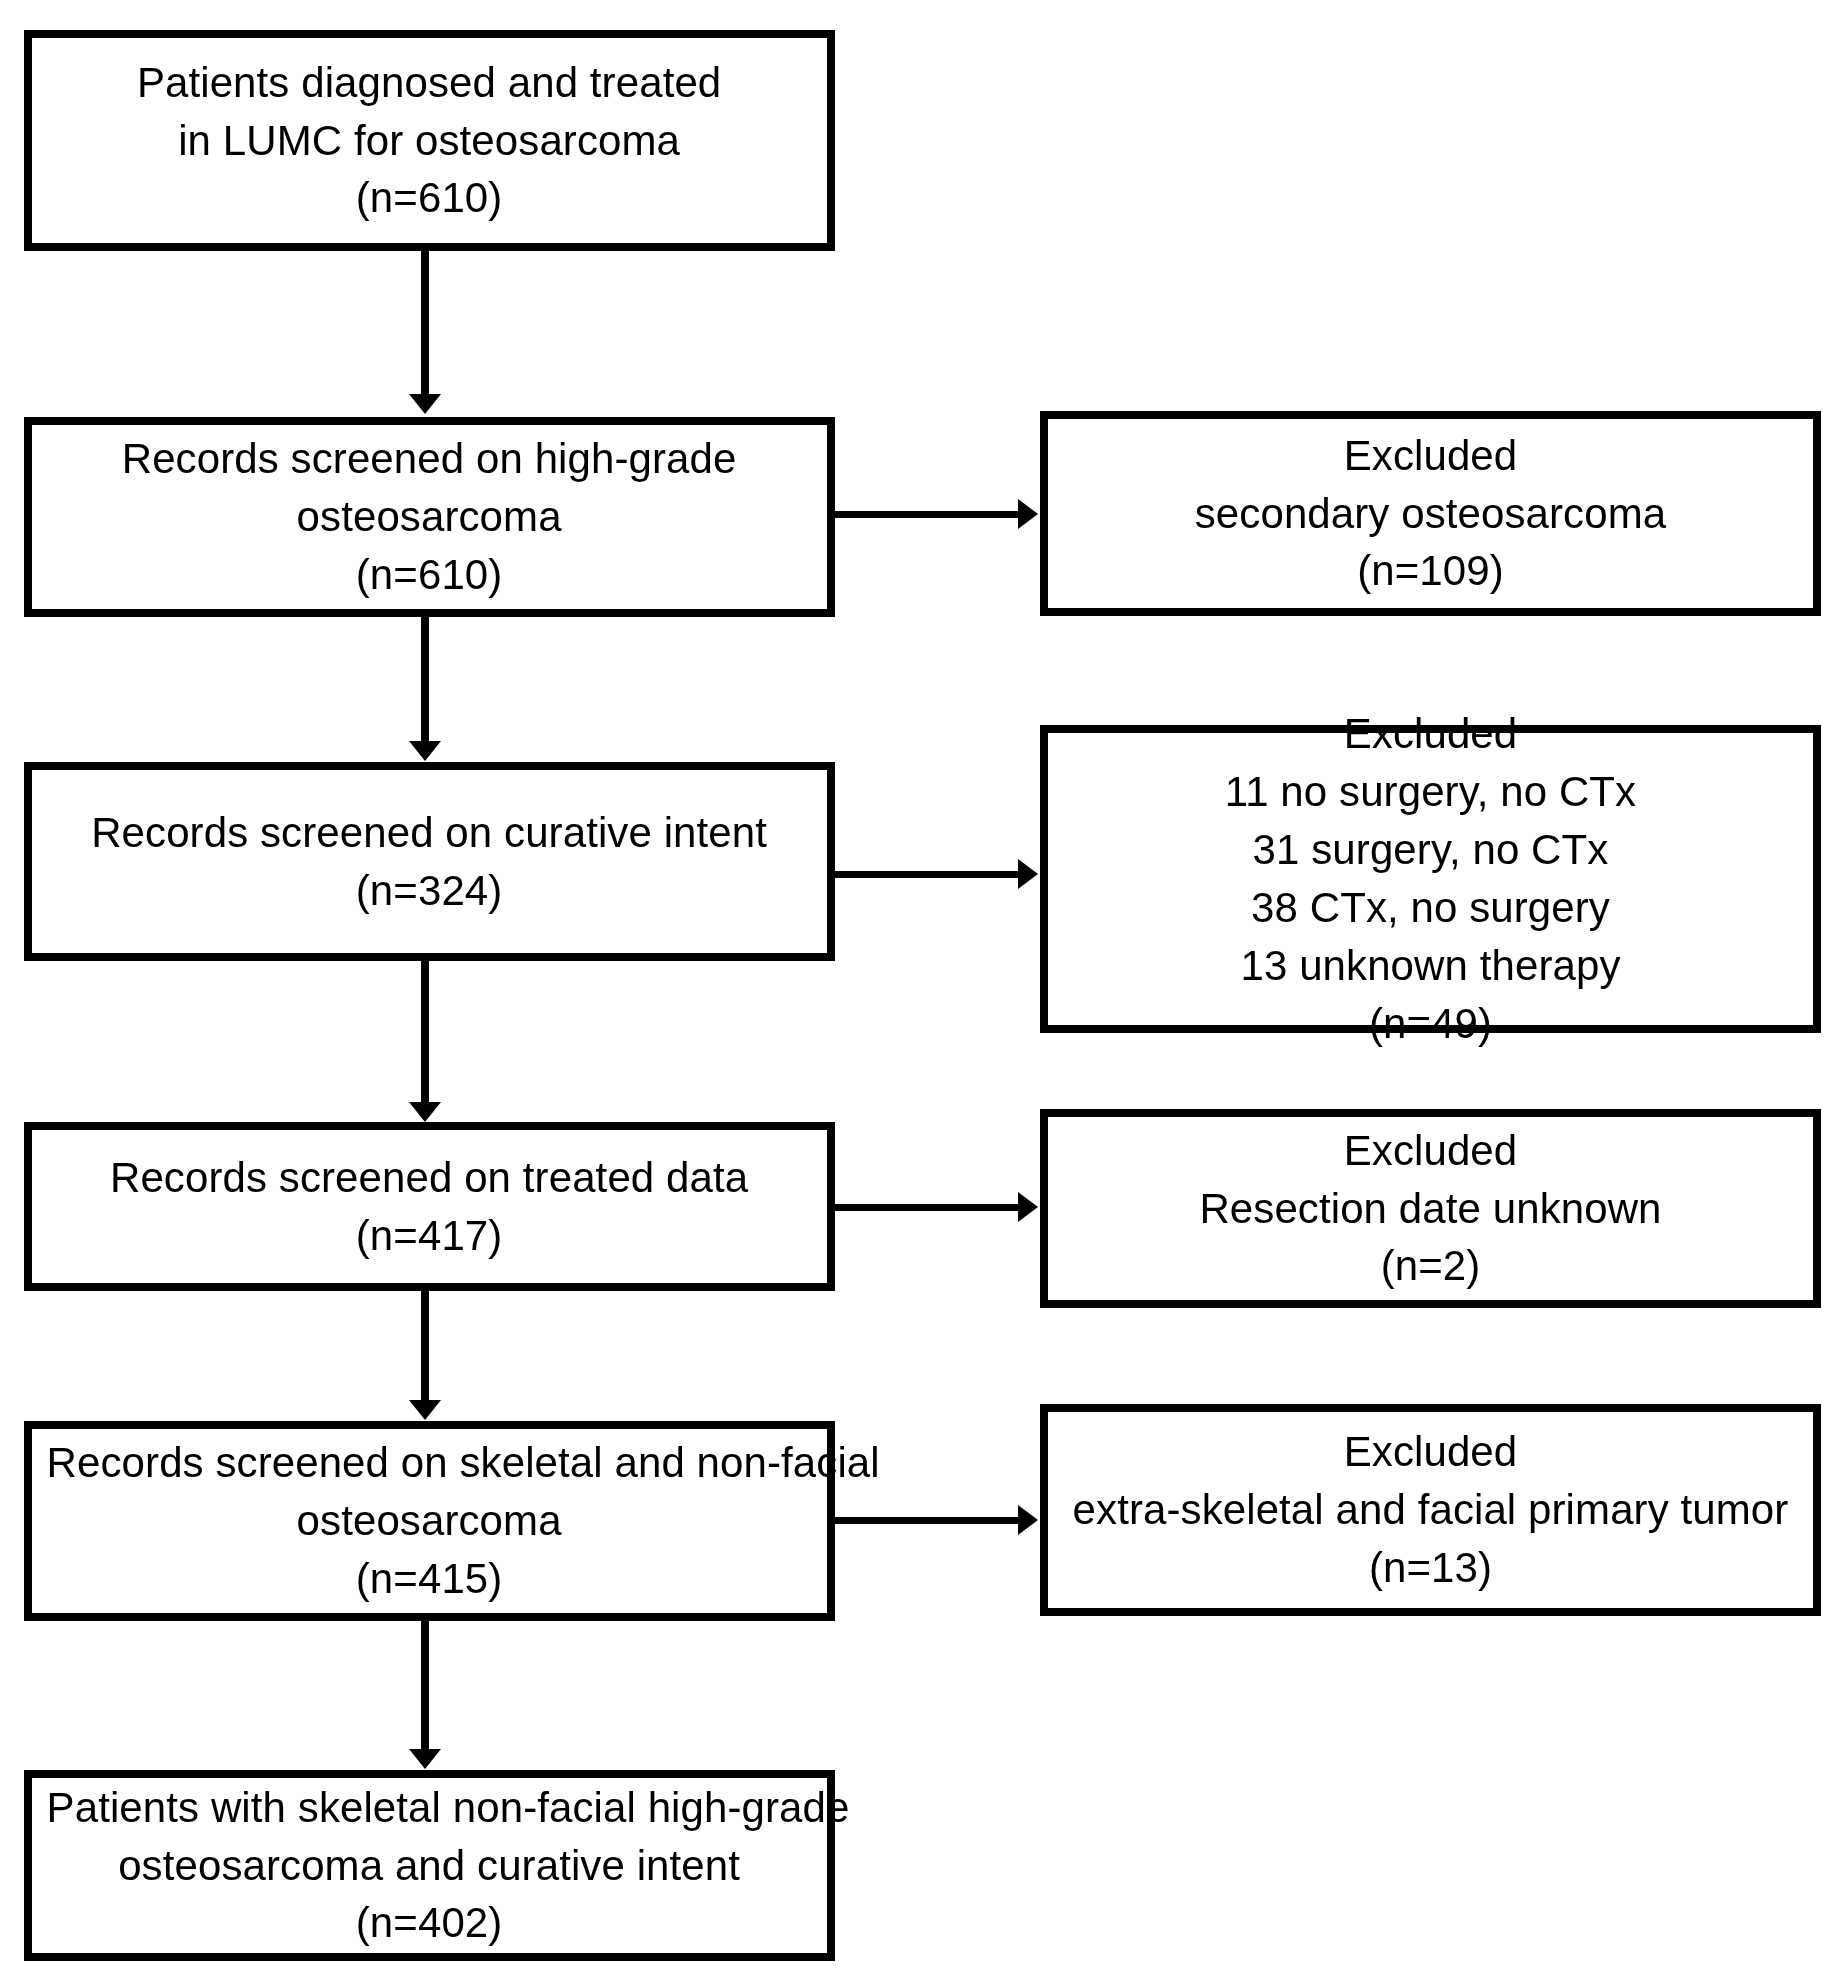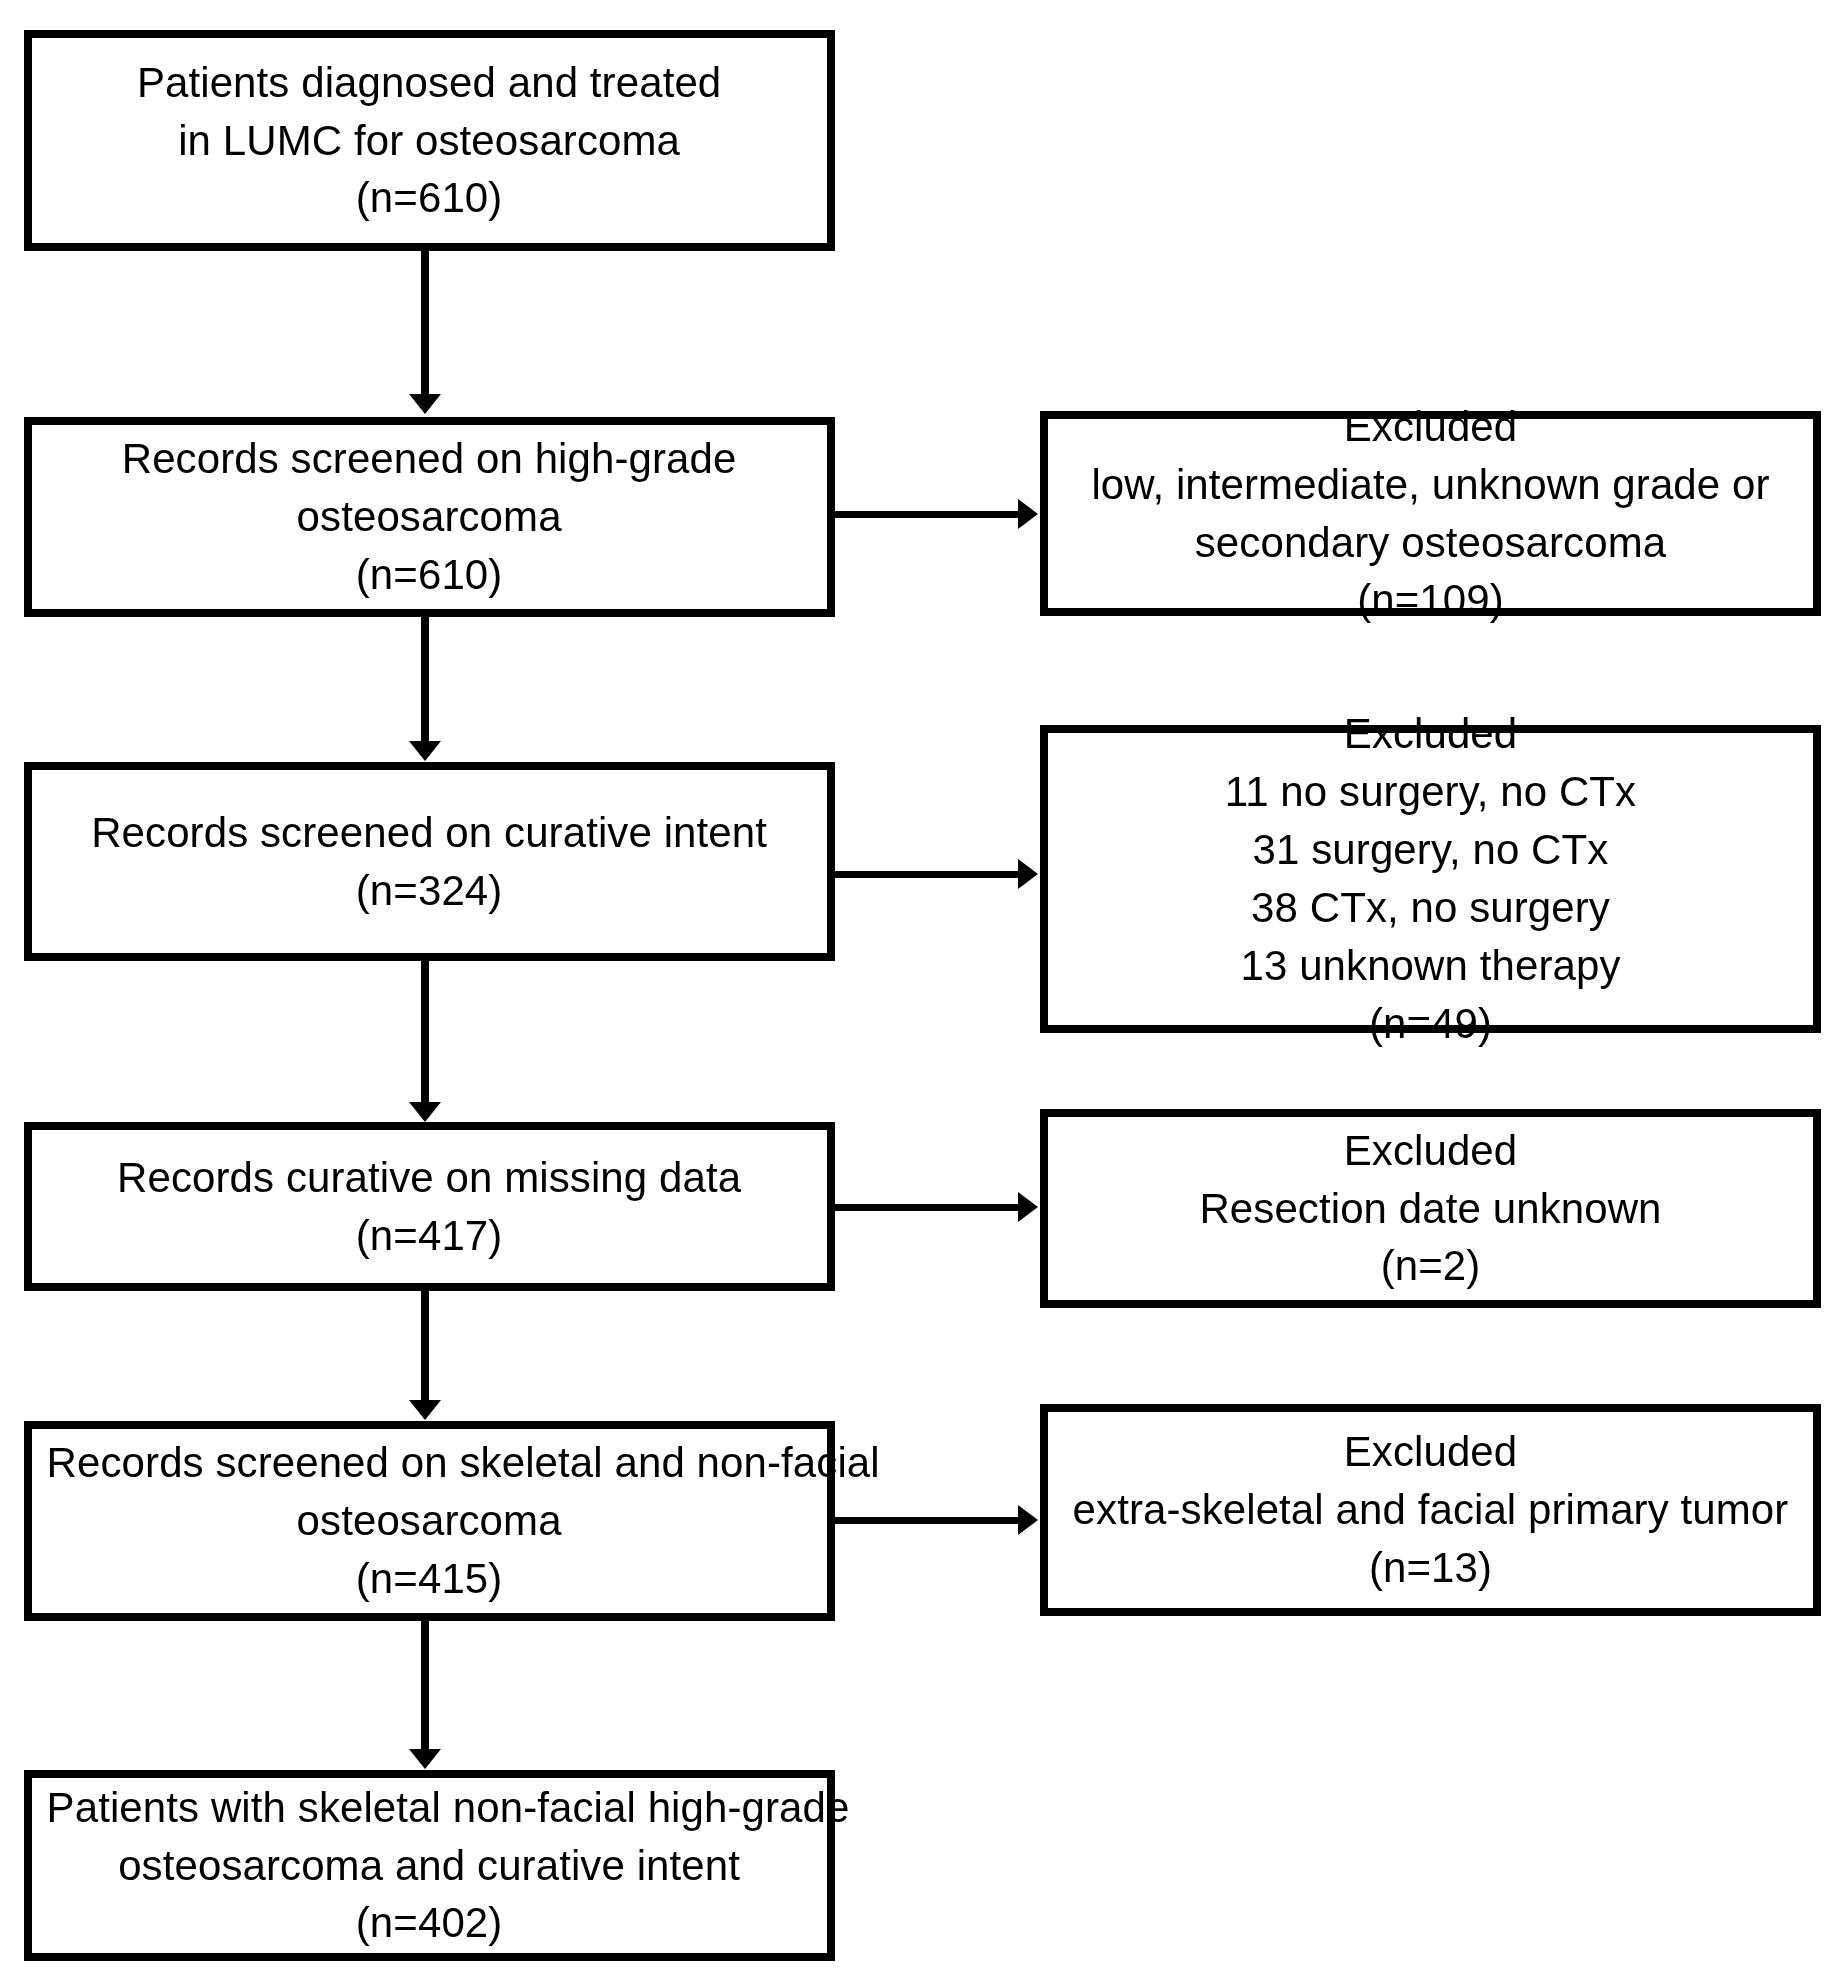--- a/index.html
+++ b/index.html
@@ -122,21 +122,20 @@
     <span class="line">osteosarcoma</span>
     <span class="line">(n=610)</span>
   </div>
 
   <div class="hconn" id="h1">
     <span class="head"></span>
   </div>
 
   <div class="node excl-node" id="node-excl-grade">
     <span class="line">Excluded</span>
-    <span class="line">low, intermediate, unknown grade or</span>
     <span class="line">secondary osteosarcoma</span>
     <span class="line">(n=109)</span>
   </div>
 
   <div class="vconn" id="v2">
     <span class="head"></span>
   </div>
 
   <div class="node main-node" id="node-curative">
     <span class="line">Records screened on curative intent</span>
@@ -154,21 +153,21 @@
     <span class="line">38 CTx, no surgery</span>
     <span class="line">13 unknown therapy</span>
     <span class="line">(n=49)</span>
   </div>
 
   <div class="vconn" id="v3">
     <span class="head"></span>
   </div>
 
   <div class="node main-node" id="node-missing">
-    <span class="line">Records curative on missing data</span>
+    <span class="line">Records screened on treated data</span>
     <span class="line">(n=417)</span>
   </div>
 
   <div class="hconn" id="h3">
     <span class="head"></span>
   </div>
 
   <div class="node excl-node" id="node-excl-date">
     <span class="line">Excluded</span>
     <span class="line">Resection date unknown</span>

